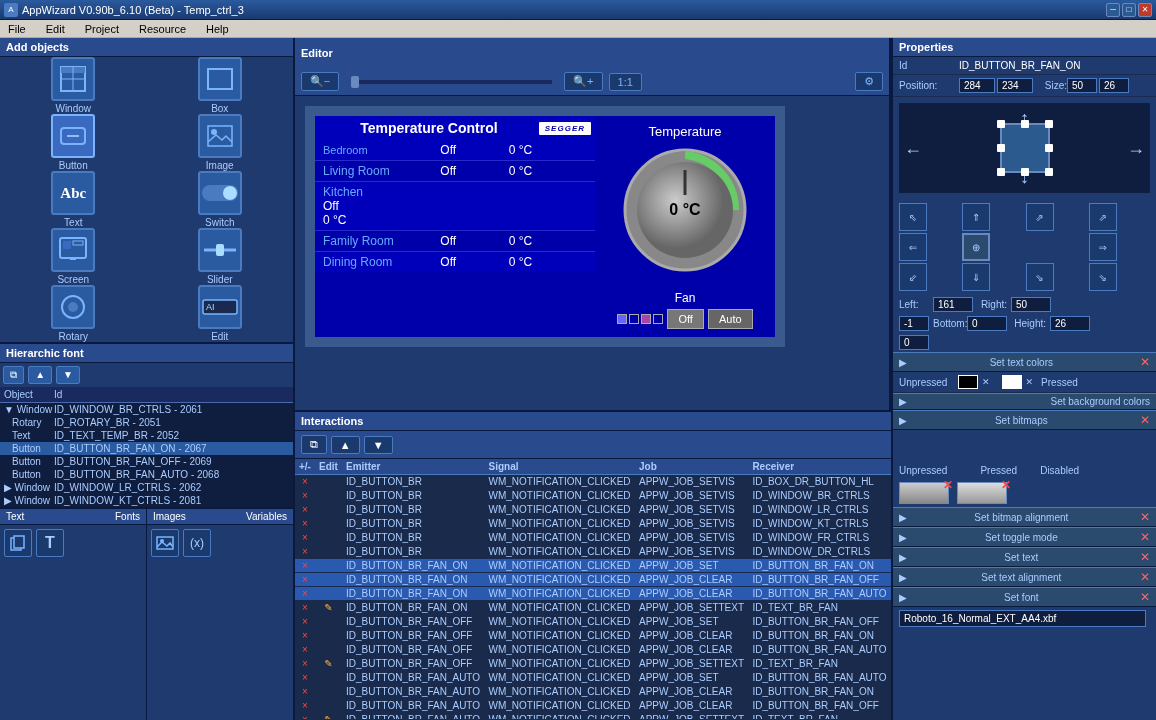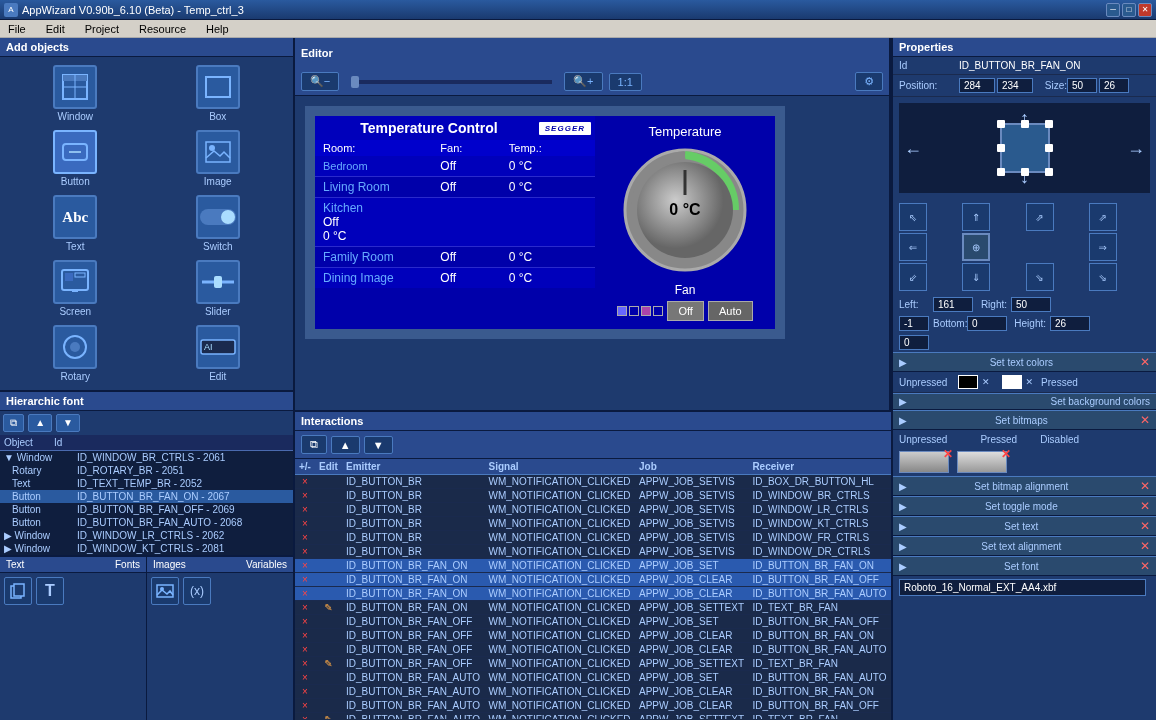--- a/index.html
+++ b/index.html
@@ -20,36 +20,36 @@
     .menu-item { font-size: 11px; padding: 2px 4px; cursor: pointer; }
 
     
     .main-layout { display: flex; height: calc(720px - 38px); }
 
     
     .left-panel { width: 295px; background: #1e3a6e; border-right: 2px solid #0a1a3f; display: flex; flex-direction: column; }
     
     .panel-header { background: #2a4a8e; padding: 3px 6px; font-size: 11px; font-weight: bold; color: #fff; border-bottom: 1px solid #0a1a3f; }
     
-    .add-objects { padding: 8px; display: grid; grid-template-columns: repeat(2, 1fr); gap: 8px; border-bottom: 2px solid #0a1a3f; }
+    .add-objects { display: grid; grid-template-columns: repeat(2, 1fr); border-bottom: 2px solid #0a1a3f; }
     
     .widget-item { display: flex; flex-direction: column; align-items: center; gap: 2px; cursor: pointer; }
     .widget-icon { width: 44px; height: 44px; background: #2a5a9f; border: 2px solid #4a7abf; border-radius: 3px; display: flex; align-items: center; justify-content: center; font-size: 20px; color: #7ab4ff; }
     .widget-icon.active { border-color: #7ab4ff; background: #3a6abf; }
     .widget-label { font-size: 10px; color: #aaccff; }
 
     
     .hier-tree { border-bottom: 2px solid #0a1a3f; }
     .tree-toolbar { display: flex; gap: 4px; padding: 3px; background: #1e3a6e; }
     .tree-btn { background: #2a5a9f; border: 1px solid #4a7abf; border-radius: 2px; padding: 2px 6px; cursor: pointer; font-size: 10px; color: #fff; }
     .tree-header { display: flex; background: #1a2a5e; border-bottom: 1px solid #4a6aaf; }
     .tree-col { padding: 2px 4px; font-size: 10px; color: #aaccff; flex: 1; }
     .tree-col:first-child { flex: 0 0 50px; }
     .tree-rows { max-height: 120px; overflow-y: auto; background: #0f1e3e; }
-    .tree-row { display: flex; padding: 1px 4px; cursor: pointer; gap: 23px; }
+    .tree-row { display: flex; padding: 1px 4px; cursor: pointer; }
     .tree-row.selected { background: #2a5a9f; }
     .tree-cell { font-size: 10px; color: #aaccff; flex: 1; white-space: nowrap; overflow: hidden; text-overflow: ellipsis; }
     .tree-cell:first-child { flex: 0 0 50px; }
     .tree-indent { padding-left: 8px; }
 
     
     .bottom-panels { display: flex; flex: 1; overflow: hidden; }
     .text-fonts { flex: 1; border-right: 1px solid #0a1a3f; }
     .images-vars { flex: 1; }
     .bottom-header { background: #2a4a8e; padding: 2px 6px; font-size: 10px; border-bottom: 1px solid #0a1a3f; display: flex; justify-content: space-between; }
@@ -326,25 +326,20 @@
 
             <div style="flex:1;">
 
               <div style="background:#0000bb; display:flex; align-items:center; padding:4px 4px;">
                 <span style="flex:1; color:#fff; font-size:14px; font-weight:bold; text-align:center;">Temperature Control</span>
                 <div style="background:#fff; color:#000; padding:2px 6px; font-size:10px; font-weight:bold; display:flex; flex-direction:column; align-items:center; border-radius:1px;">
                   <span style="color:#00a; font-size:8px; font-style:italic; font-weight:bold; letter-spacing:1px;">SEGGER</span>
                 </div>
               </div>
 
-              <div style="display:flex; background:#0000cc; padding:2px 8px; color:#fff;">
-                <span style="flex:1.2; font-size:11px;">Room:</span>
-                <span style="flex:0.7; font-size:11px;">Fan:</span>
-                <span style="flex:0.8; font-size:11px;">Temp.:</span>
-              </div>
 
               <div>
                 <div style="display:flex; align-items:center; padding:3px 8px; background:#0000bb; border-bottom:1px solid #2a2acc;">
                   <span style="flex:1.2; color:#66aaff; font-size:11px;">Bedroom</span>
                   <span style="flex:0.7; color:#fff; font-size:12px;">Off</span>
                   <span style="flex:0.8; color:#fff; font-size:12px;">0 °C</span>
                 </div>
                 <div style="display:flex; align-items:center; padding:3px 8px; background:#0000aa; border-bottom:1px solid #2a2acc;">
                   <span style="flex:1.2; color:#66aaff; font-size:12px;">Living Room</span>
                   <span style="flex:0.7; color:#fff; font-size:12px;">Off</span>
@@ -354,21 +349,21 @@
                   <span style="flex:1.2; color:#66aaff; font-size:12px;">Kitchen</span>
                   <span style="flex:0.7; color:#fff; font-size:12px;">Off</span>
                   <span style="flex:0.8; color:#fff; font-size:12px;">0 °C</span>
                 </div>
                 <div style="display:flex; align-items:center; padding:3px 8px; background:#0000aa; border-bottom:1px solid #2a2acc;">
                   <span style="flex:1.2; color:#66aaff; font-size:12px;">Family Room</span>
                   <span style="flex:0.7; color:#fff; font-size:12px;">Off</span>
                   <span style="flex:0.8; color:#fff; font-size:12px;">0 °C</span>
                 </div>
                 <div style="display:flex; align-items:center; padding:3px 8px; background:#0000bb;">
-                  <span style="flex:1.2; color:#66aaff; font-size:12px;">Dining Image</span>
+                  <span style="flex:1.2; color:#66aaff; font-size:12px;">Dining Room</span>
                   <span style="flex:0.7; color:#fff; font-size:12px;">Off</span>
                   <span style="flex:0.8; color:#fff; font-size:12px;">0 °C</span>
                 </div>
               </div>
             </div>
 
             <div style="width:180px; padding:8px; display:flex; flex-direction:column; align-items:center;">
               <span style="color:#fff; font-size:13px; margin-bottom:6px;">Temperature</span>
 
               <div style="position:relative; width:130px; height:130px;">
@@ -386,21 +381,21 @@
                       <stop offset="100%" stop-color="#666666"></stop>
                     </radialGradient>
                   </defs>
 
                   <line x1="65" y1="25" x2="65" y2="50" stroke="#333" stroke-width="3"></line>
 
                   <text x="65" y="70" text-anchor="middle" font-size="16" font-weight="bold" fill="#000">0 °C</text>
                 </svg>
               </div>
 
-              <span style="color:#fff; font-size:12px; margin-top:8px;">Fan</span>
+              <span style="color:#fff; font-size:12px; margin-top:16px;">Fan</span>
               <div style="display:flex; gap:4px; margin-top:4px; align-items:center;">
 
                 <div style="display:flex; gap:2px;">
                   <div style="width:10px; height:10px; border:1px solid #aaa; background:#6666ff;"></div>
                   <div style="width:10px; height:10px; border:1px solid #aaa; background:transparent;"></div>
                   <div style="width:10px; height:10px; border:1px solid #aaa; background:#aa44aa;"></div>
                   <div style="width:10px; height:10px; border:1px solid #aaa; background:transparent;"></div>
                 </div>
                 <button style="background:#777; border:1px solid #aaa; color:#fff; padding:3px 10px; cursor:pointer; font-size:11px;">Off</button>
                 <button style="background:#666; border:1px solid #aaa; color:#fff; padding:3px 10px; cursor:pointer; font-size:11px;">Auto</button>
@@ -663,21 +658,21 @@
     <div class="section-header">
       <span>▶</span>
       <span>Set background colors</span>
     </div>
 
     <div class="section-header">
       <span>▶</span>
       <span>Set bitmaps</span>
       <span class="x-btn">✕</span>
     </div>
-    <div style="padding:3px 6px;">
+    <div style="padding:3px 6px;margin-top:31px;">
       <span style="color:#aaccff; font-size:10px; margin-right:30px;">Unpressed</span>
       <span style="color:#aaccff; font-size:10px; margin-right:20px;">Pressed</span>
       <span style="color:#aaccff; font-size:10px;">Disabled</span>
     </div>
     <div style="display:flex; align-items:center; padding:3px 6px; gap:8px;">
       <div style="position:relative; display:inline-block;">
         <div style="width:50px; height:22px; background:linear-gradient(to bottom, #ccc, #888); border:1px solid #6a8abf;"></div>
         <span style="position:absolute; top:-4px; right:-4px; color:#ff4444; cursor:pointer; font-size:12px; font-weight:bold;">✕</span>
       </div>
       <div style="position:relative; display:inline-block;">

